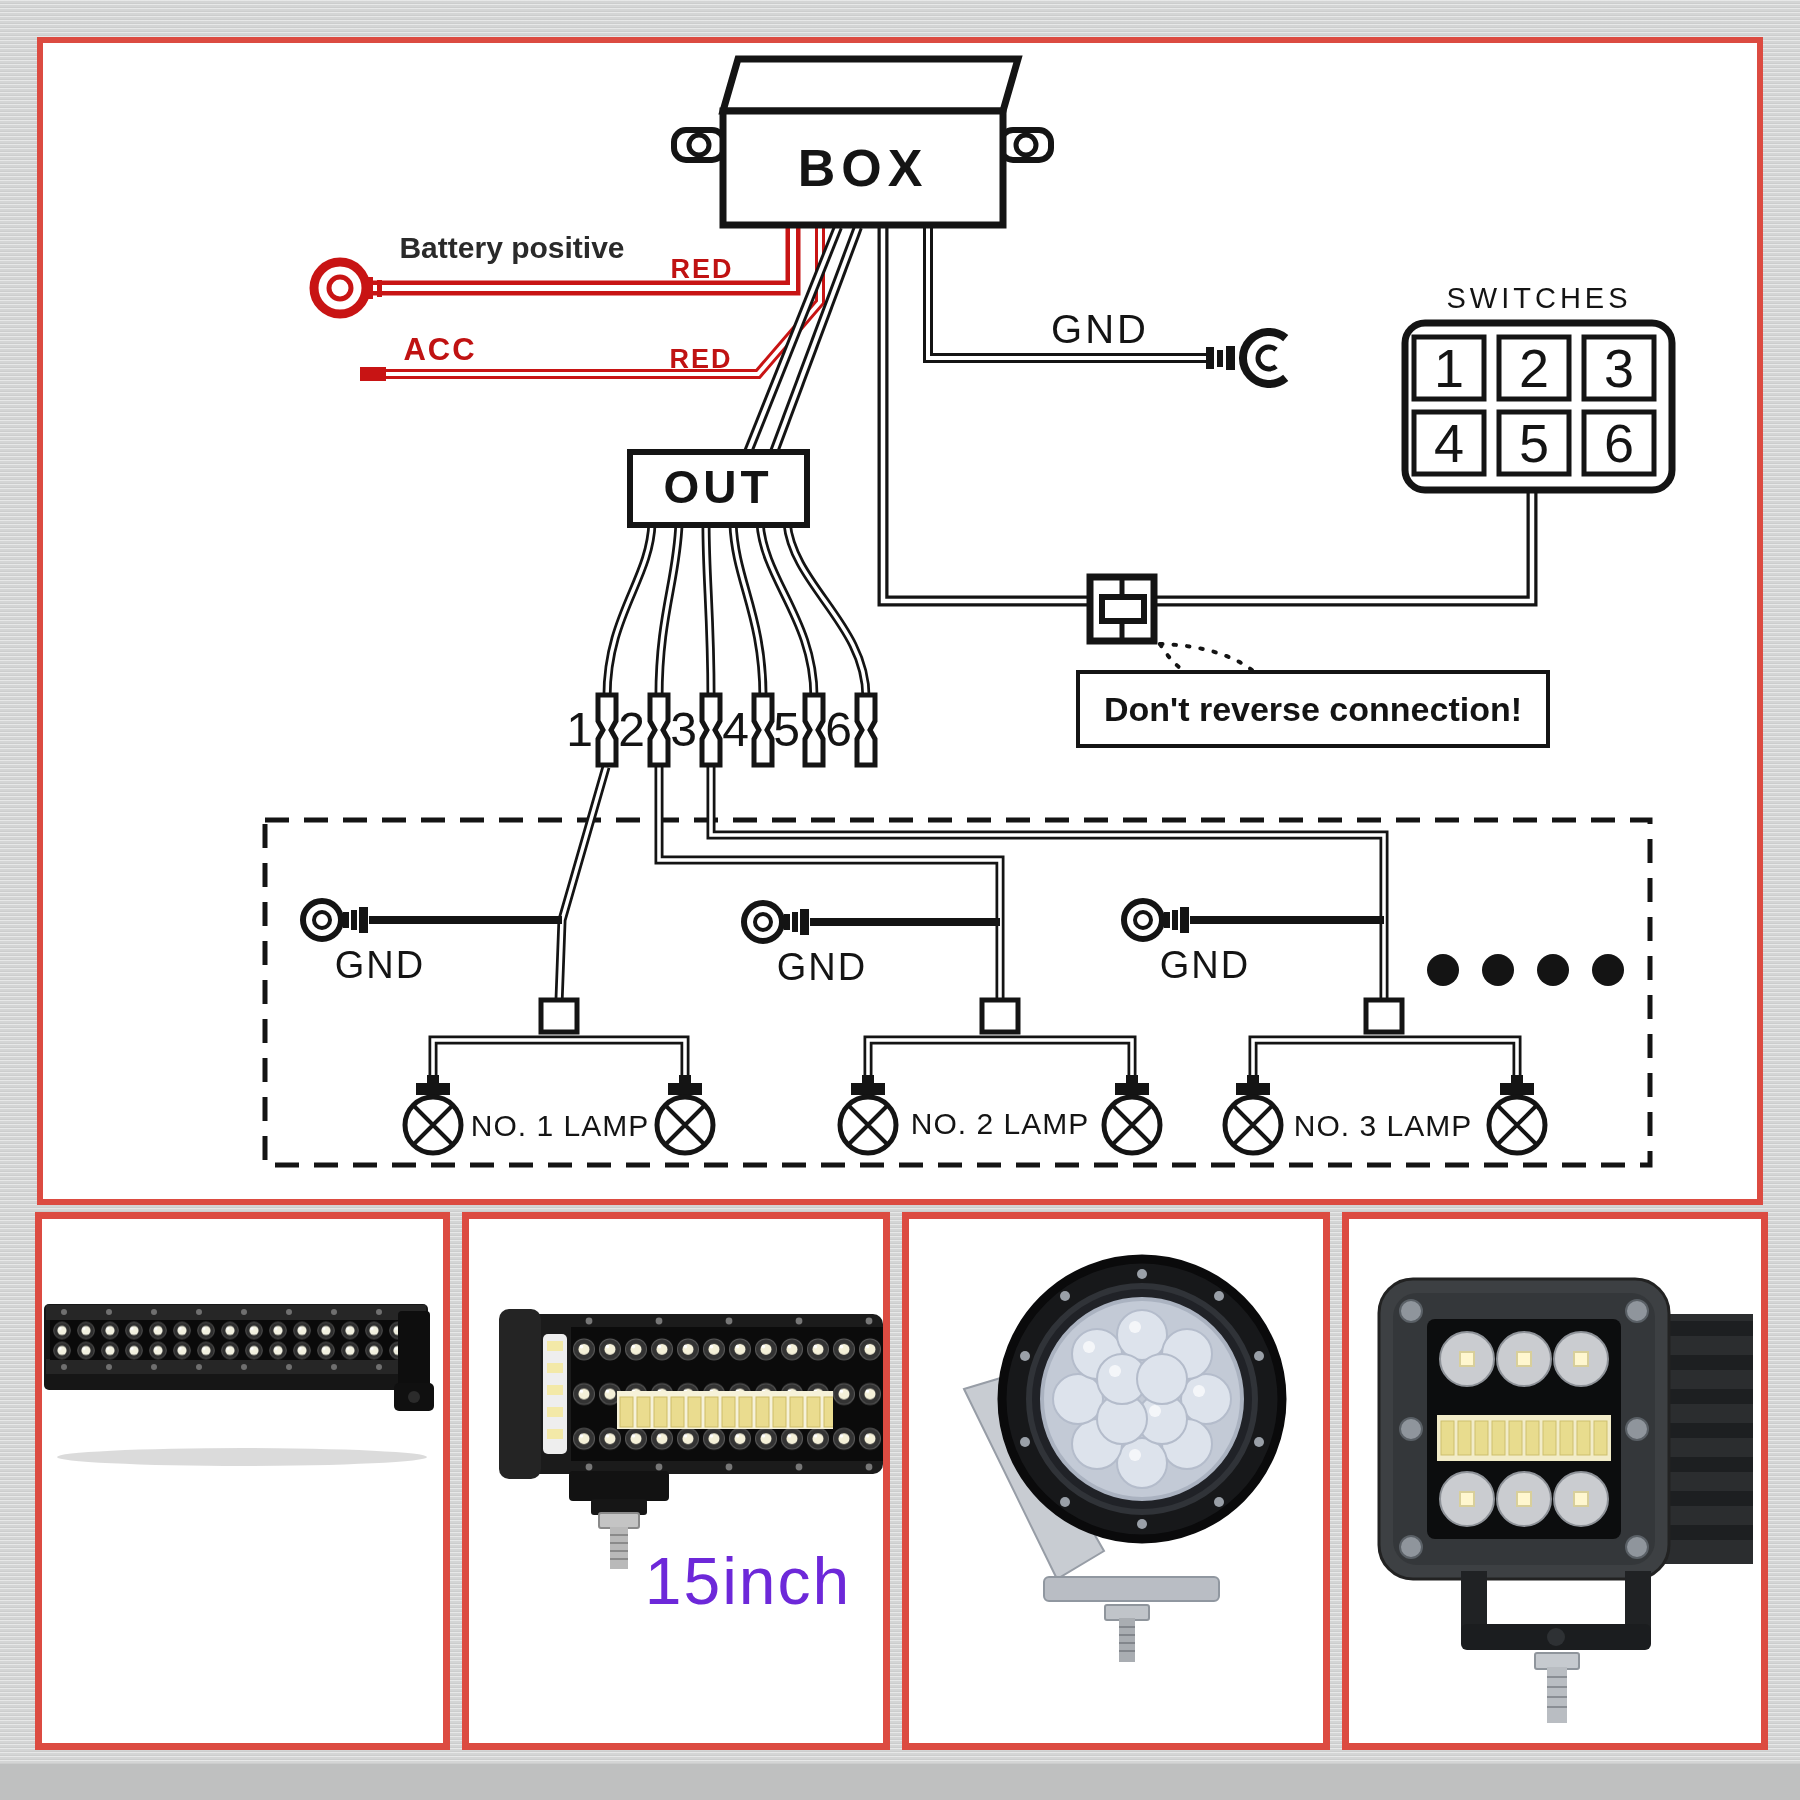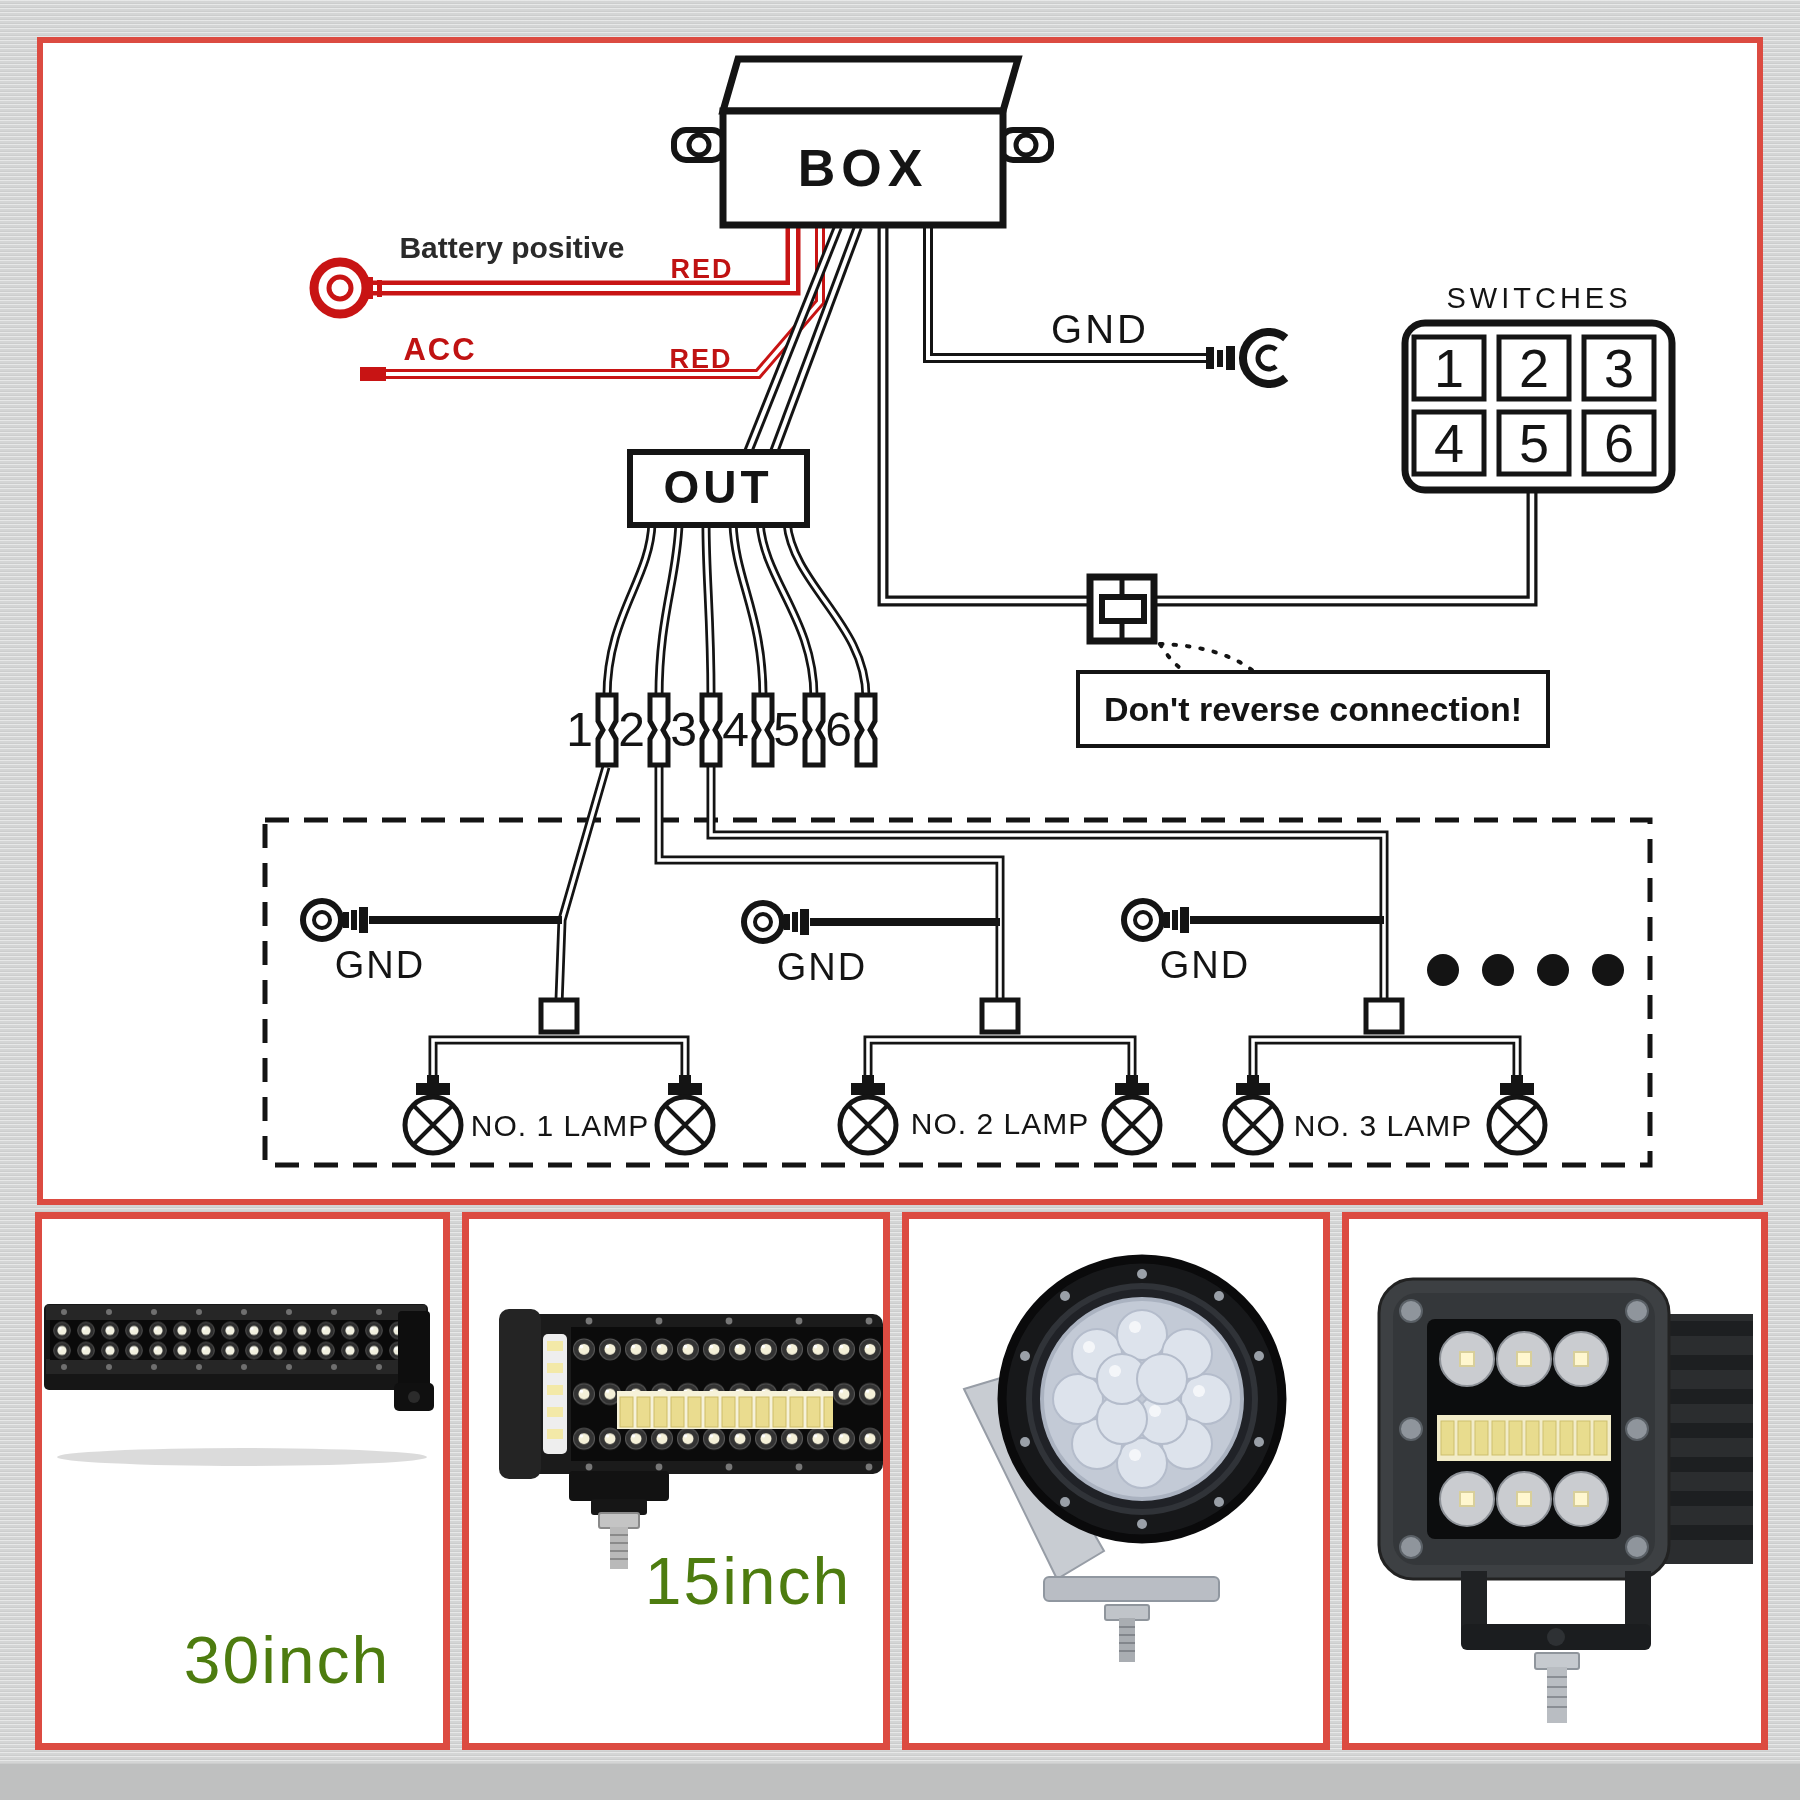--- a/index.html
+++ b/index.html
@@ -14,21 +14,21 @@
     position:absolute;background:#fff;border:7px solid #dc4b41;box-sizing:border-box;
   }
   #diagram-panel{left:37px;top:37px;width:1726px;height:1168px;border-width:6px;}
   #product-1{left:35px;  top:1212px;width:415px;height:538px;}
   #product-2{left:462px; top:1212px;width:428px;height:538px;}
   #product-3{left:902px; top:1212px;width:428px;height:538px;}
   #product-4{left:1342px;top:1212px;width:426px;height:538px;}
   #diagram-svg{position:absolute;left:0;top:0;pointer-events:none;}
   .prod-label{
     position:absolute;transform:translate(-50%,-50%);
-    font-size:66px;color:#4d7c0f;letter-spacing:2px;white-space:nowrap;
+    font-size:66px;color:#6d28d9;letter-spacing:2px;white-space:nowrap;
   }
   .panel svg{position:absolute;left:0;top:0;}
 </style>
 </head>
 <body>
 
 <div class="stage">
 
   <div class="panel" id="diagram-panel"></div>
 
@@ -297,21 +297,20 @@
           <circle cx="202" cy="148" r="3"></circle>
           <circle cx="247" cy="148" r="3"></circle>
         <circle cx="292" cy="148" r="3"></circle>
           <circle cx="337" cy="148" r="3"></circle>
       </g>
       <rect x="8" y="101" width="348" height="40" fill="url(#leds1)"></rect>
       <rect x="356" y="92" width="32" height="76" rx="4" fill="#0e0e0e"></rect>
       <rect x="352" y="164" width="40" height="28" rx="5" fill="#101010"></rect>
       <circle cx="372" cy="178" r="6" fill="#2b2b2b"></circle>
     </svg>
-    <div class="prod-label" style="left:245px;top:441px;">30inch</div>
   </div>
 
   <div class="panel" id="product-2">
     <svg width="414" height="524" viewBox="0 0 414 524">
       <defs>
         <pattern id="leds2" x="102" y="108" width="26" height="44.7" patternUnits="userSpaceOnUse">
           <rect width="26" height="44.7" fill="#0b0b0b"></rect>
           <circle cx="13" cy="22.3" r="10.5" fill="#333333" stroke="#575757" stroke-width="1"></circle>
           <circle cx="13" cy="22.3" r="5.5" fill="#f4f0d8"></circle>
           <circle cx="10.5" cy="19.5" r="1.8" fill="#ffffff"></circle>

